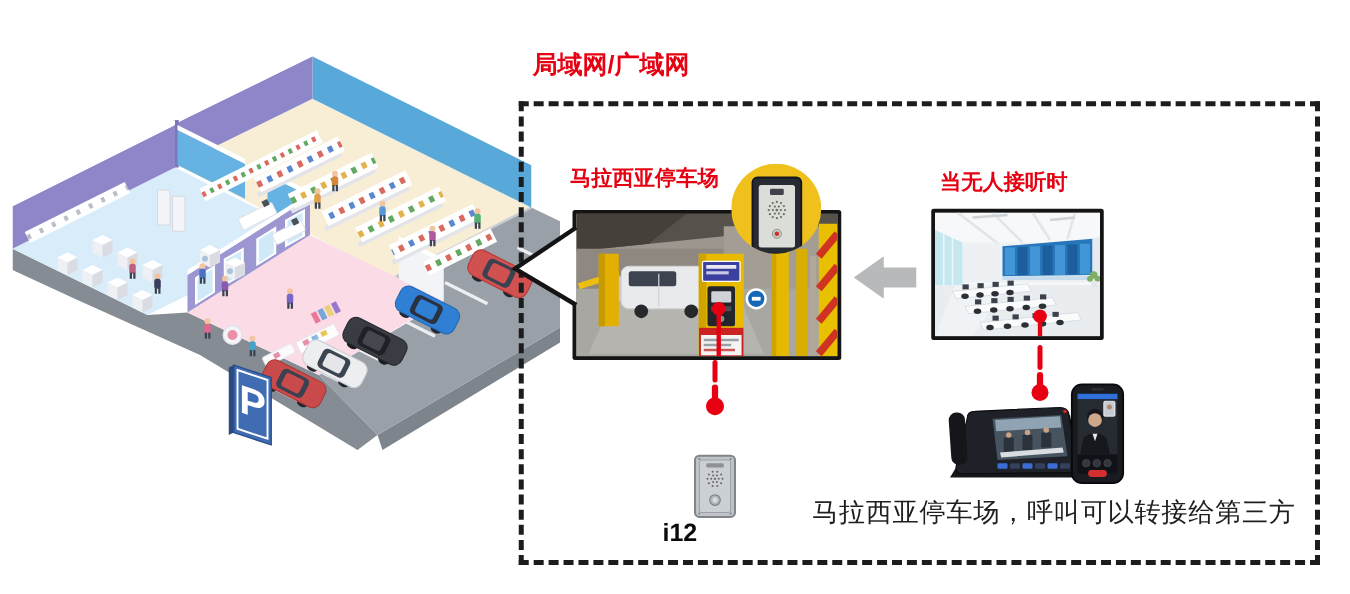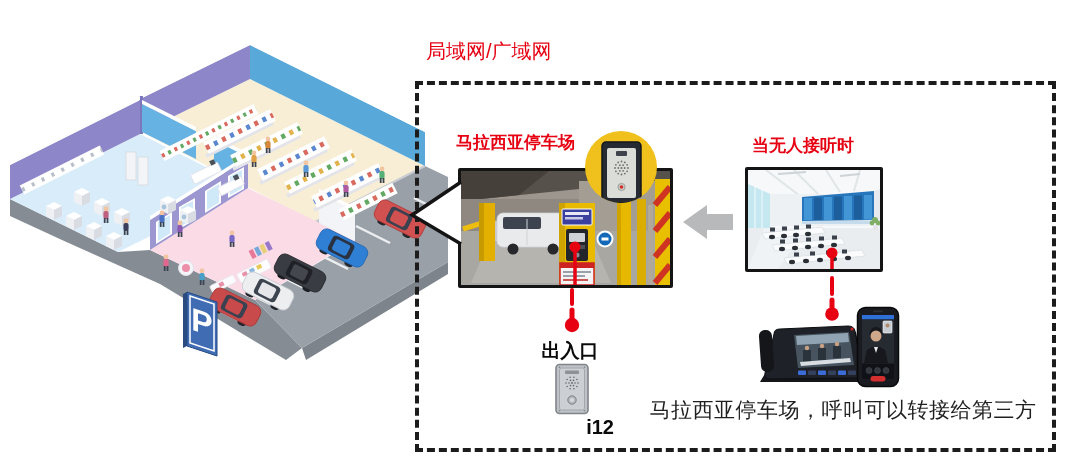--- a/index.html
+++ b/index.html
@@ -1,26 +1,26 @@
 <!DOCTYPE html>
 <html><head>
 <meta charset="utf-8">
 <style>
   html,body{margin:0;padding:0;background:#fff;}
   #canvas{position:relative;width:1080px;height:475px;background:#ffffff;overflow:hidden;
           font-family:"Liberation Sans","DejaVu Sans",sans-serif;}
   .abs{position:absolute;}
   .red-label{color:#e60012;font-weight:700;font-size:17px;white-space:nowrap;z-index:8;}
-  #net-title{left:426px;top:38px;font-size:20px;font-weight:400;color:#e60012;z-index:8;white-space:nowrap;}
+  #net-title{left:426px;top:38px;font-size:20px;font-weight:700;color:#e60012;z-index:8;white-space:nowrap;}
   #lan-box{left:415px;top:81px;width:641px;height:371px;border:4px dashed #1c1c1c;box-sizing:border-box;z-index:3;}
   .photo{box-sizing:border-box;border:3px solid #141414;border-radius:2px;background:#888;z-index:4;overflow:hidden;}
   #parking-photo{left:458px;top:168px;width:215px;height:120px;}
   #mgmt-photo{left:745px;top:167px;width:138px;height:105px;}
   #entrance-label{left:510px;top:338px;width:120px;text-align:center;font-size:19px;font-weight:800;color:#0a0a0a;z-index:8;}
-  #i12-label{left:530px;top:416px;width:84px;text-align:right;font-size:20px;font-weight:700;color:#0a0a0a;z-index:8;}
+  #i12-label{left:530px;top:416px;width:84px;text-align:left;font-size:20px;font-weight:700;color:#0a0a0a;z-index:8;}
   #note-text{left:643px;top:396px;width:400px;text-align:center;font-size:21px;letter-spacing:.5px;color:#1f1f1f;z-index:8;white-space:nowrap;}
   svg{display:block;}
 </style>
 </head>
 <body>
 
 <div id="canvas">
 
   <svg class="abs" style="left:10px;top:30px;z-index:1" width="450" height="330" viewBox="0 0 450 330">
 
@@ -501,21 +501,20 @@
   <svg class="abs" style="left:820px;top:274px;z-index:5" width="24" height="48" viewBox="0 0 24 48">
     <line x1="12" y1="4" x2="12" y2="20" stroke="#e60012" stroke-width="4" stroke-linecap="round"></line>
     <line x1="12" y1="26" x2="12" y2="33" stroke="#e60012" stroke-width="5" stroke-linecap="round"></line>
     <circle cx="12" cy="40" r="6.8" fill="#e60012"></circle>
   </svg>
 
   <svg class="abs" style="left:681px;top:203px;z-index:4" width="54" height="38" viewBox="0 0 54 38">
     <polygon points="2,19 26,2 26,11 52,11 52,27 26,27 26,36" fill="#b7b9ba"></polygon>
   </svg>
 
-  <div class="abs" id="entrance-label">出入口</div>
   <svg class="abs" style="left:553px;top:363px;z-index:4" width="38" height="52" viewBox="0 0 38 52">
     <rect x="3" y="1.5" width="32" height="49" rx="3.5" fill="#bfc3c7" stroke="#80858a" stroke-width="1.6"></rect>
     <rect x="6.5" y="5" width="25" height="42" rx="2" fill="#ccd0d4" stroke="#9aa0a5" stroke-width="0.8"></rect>
     <rect x="12" y="7.5" width="14" height="3.5" rx="1" fill="#8e9297"></rect>
     <g fill="#63676c">
       <circle cx="25" cy="20" r="0.8"></circle>
         <circle cx="23.9" cy="23.5" r="0.8"></circle>
         <circle cx="20.9" cy="25.7" r="0.8"></circle>
         <circle cx="17.1" cy="25.7" r="0.8"></circle>
         <circle cx="14.1" cy="23.5" r="0.8"></circle>

